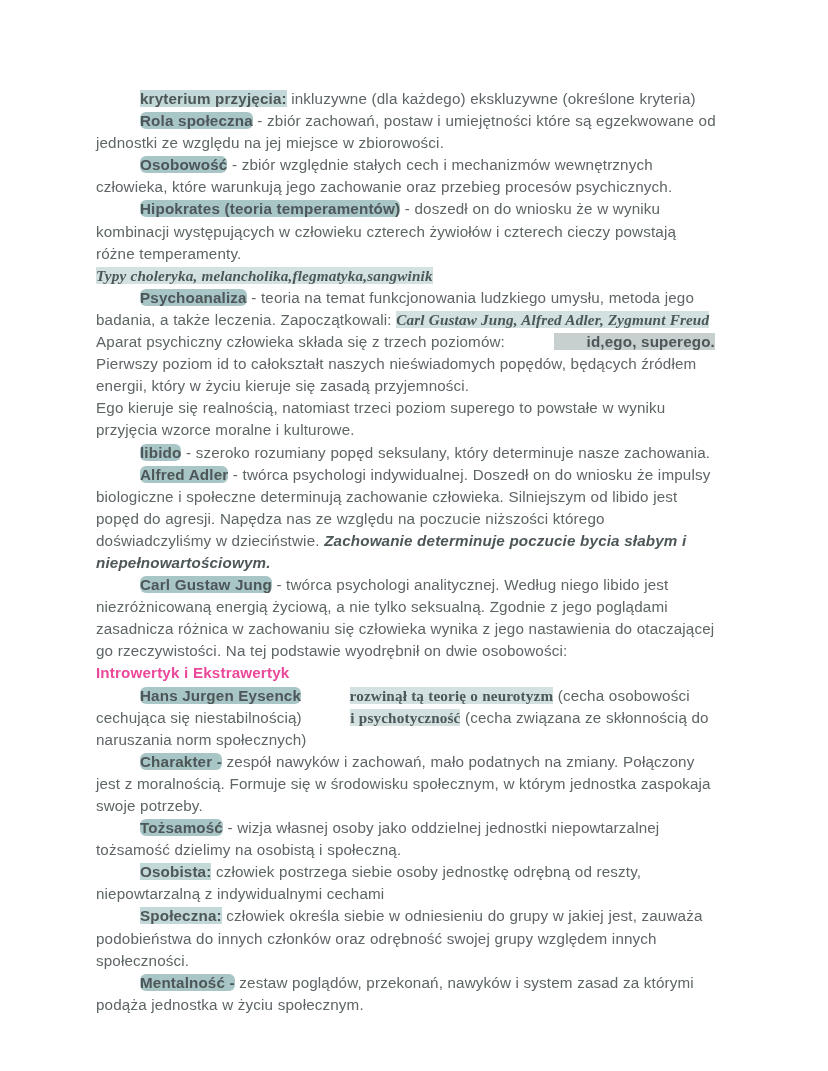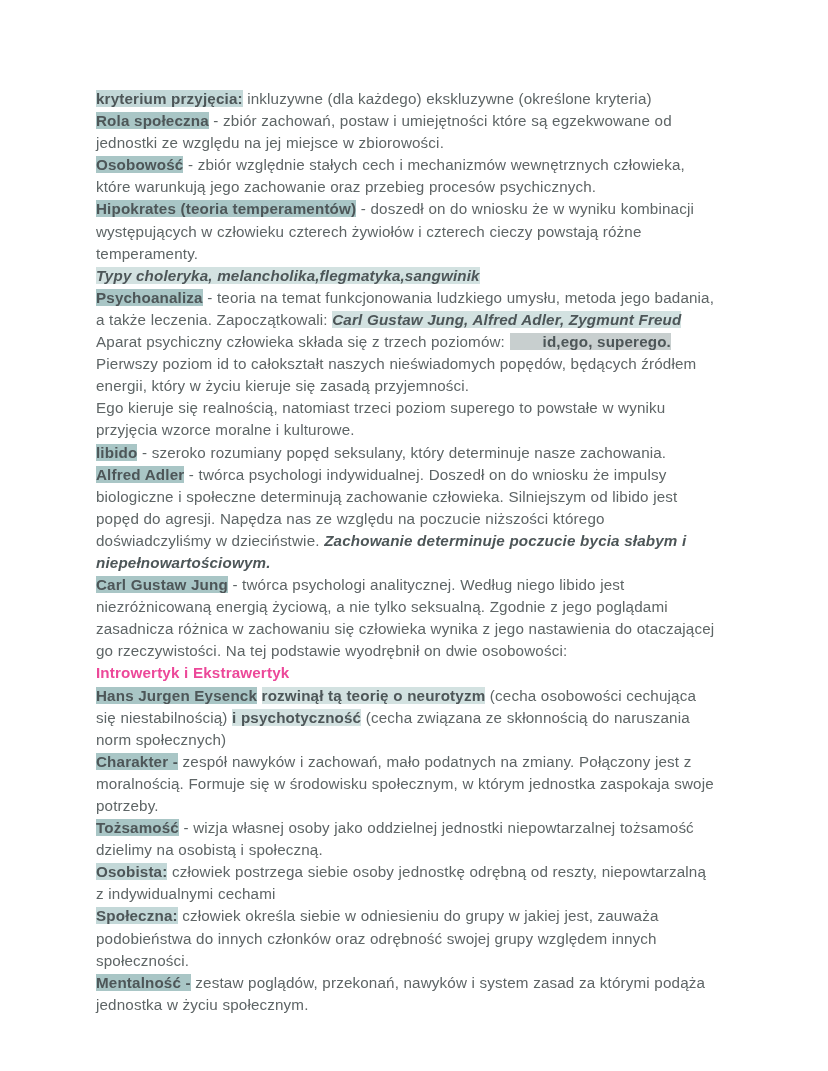--- a/index.html
+++ b/index.html
@@ -40,35 +40,37 @@
 
   
   .hl {
     background-color: #c3d8d8;
     box-decoration-break: clone;
     -webkit-box-decoration-break: clone;
   }
   .hl-strong {
     background-color: #a9c6c6;
     box-decoration-break: clone;
+    border-radius: 6px;
     -webkit-box-decoration-break: clone;
   }
   .hl-pale {
     background-color: #d3e2e1;
     box-decoration-break: clone;
+    font-family: Liberation Serif, serif;
     -webkit-box-decoration-break: clone;
   }
   .hl-grey {
     background-color: #c8cfcf;
     box-decoration-break: clone;
     padding-left: 33px;
     -webkit-box-decoration-break: clone;
   }
 
-  .b  { font-weight: bold; color: #4d5658; }
+  .b  { font-weight: bold; color: #4d5658; margin-left: 44px; }
   .bi { font-weight: bold; font-style: italic; color: #4d5658; }
 
   
   .b-plain { font-weight: bold; color: #ec4899; }
 </style>
 </head>
 <body>
 
 <div class="page">
   <div class="doc-body" id="doc-body">

